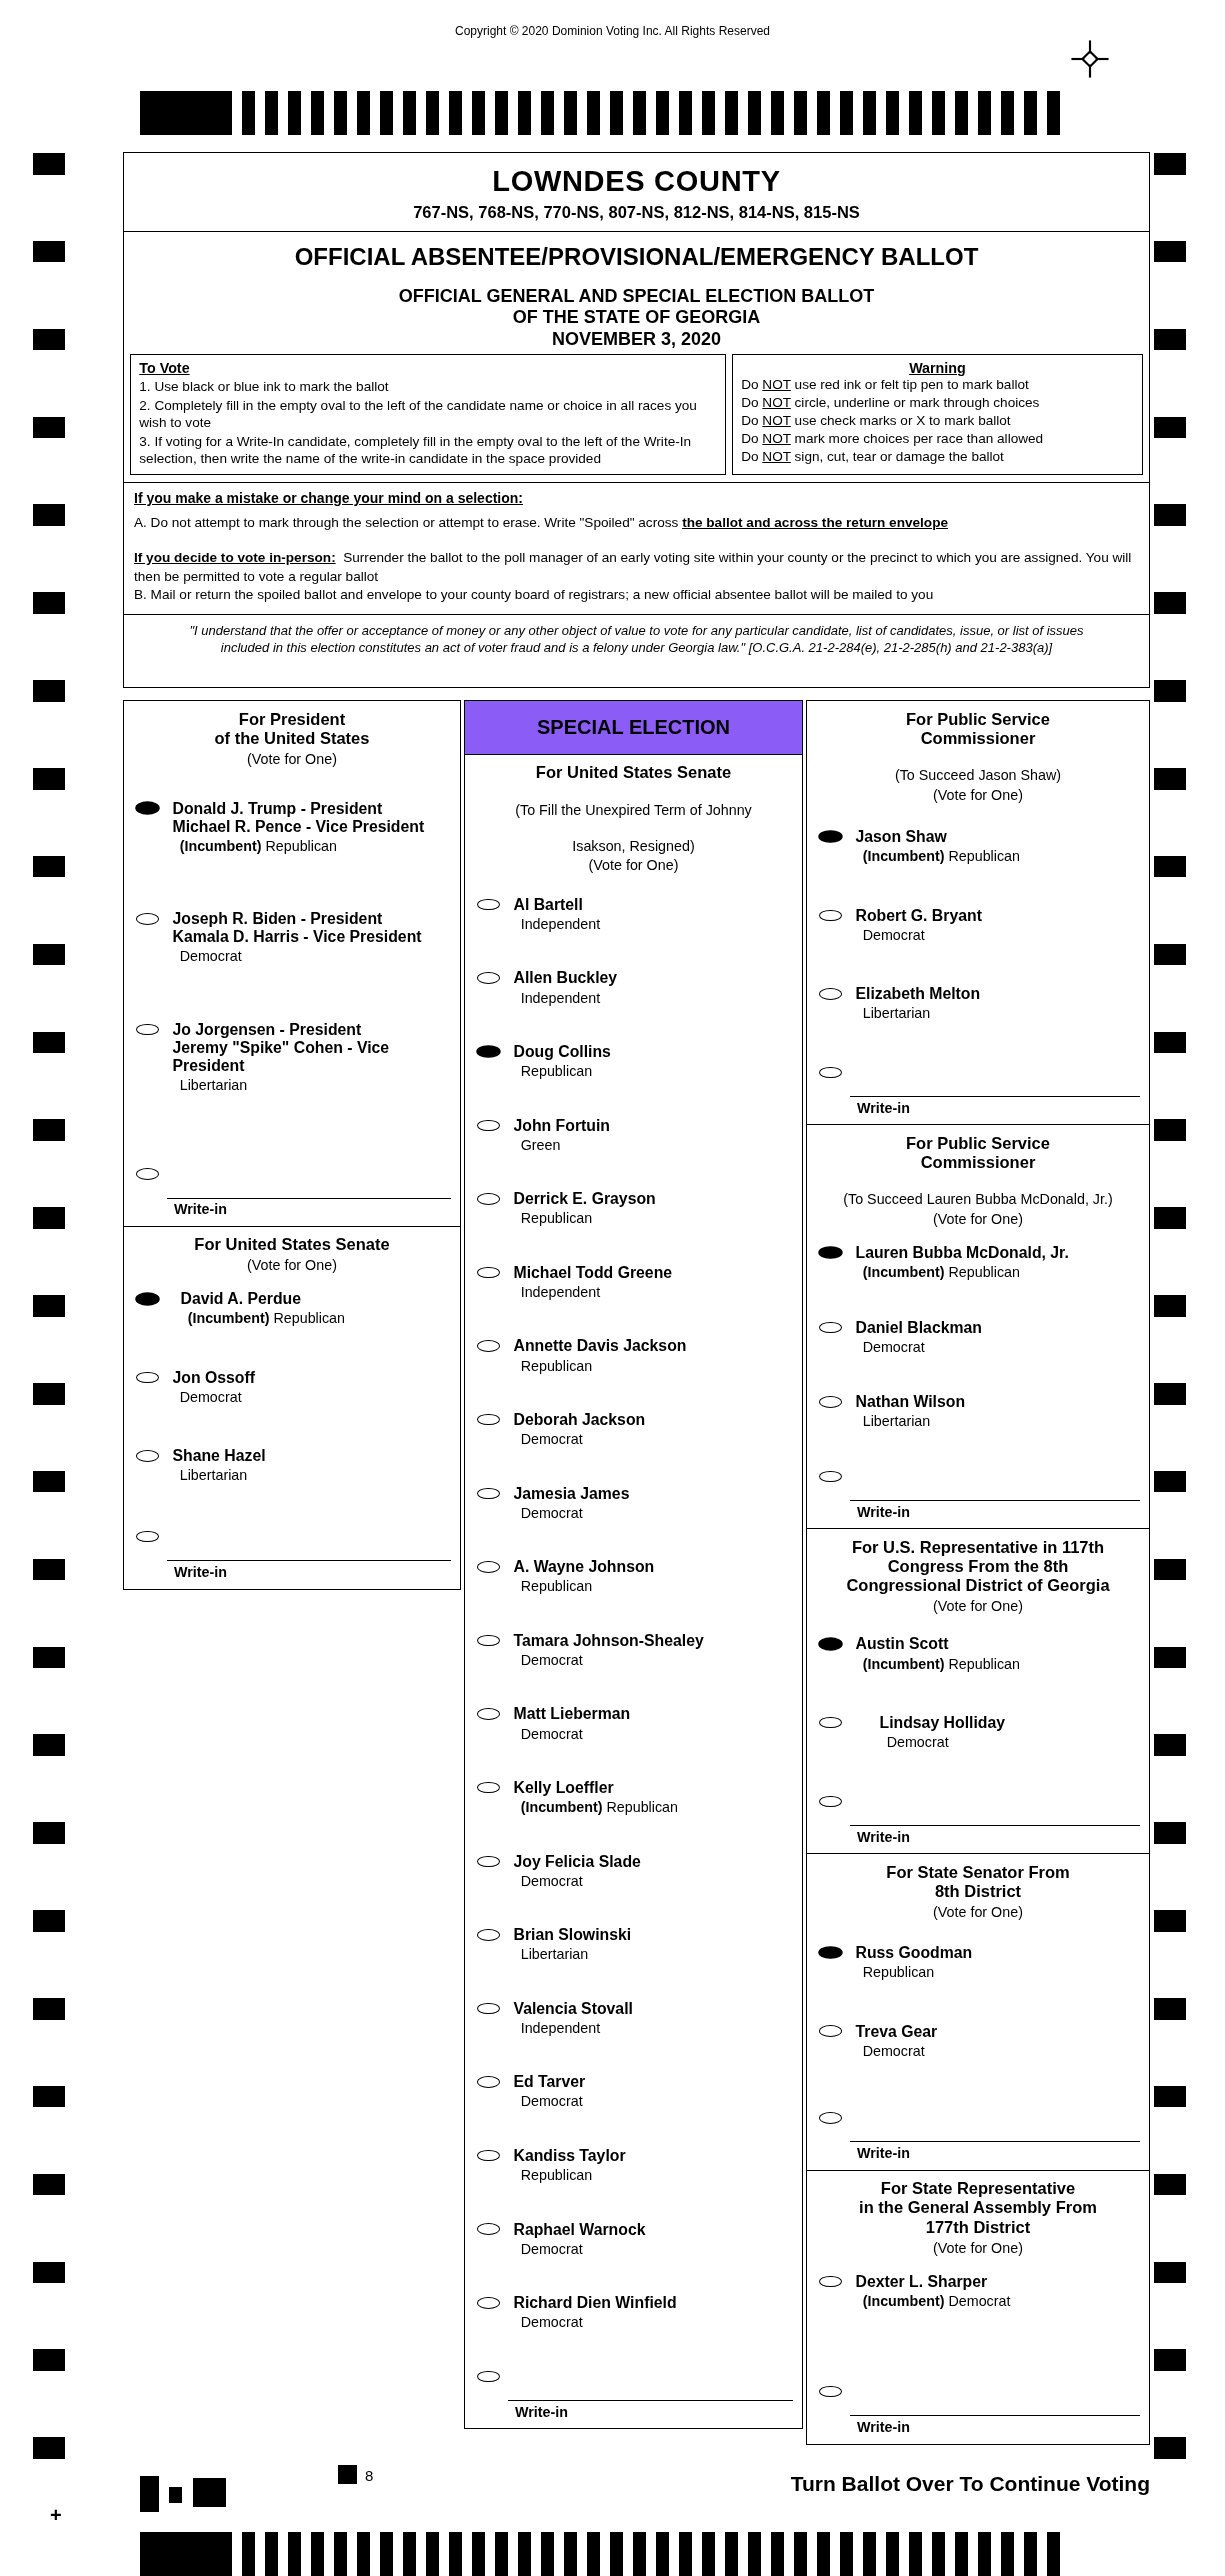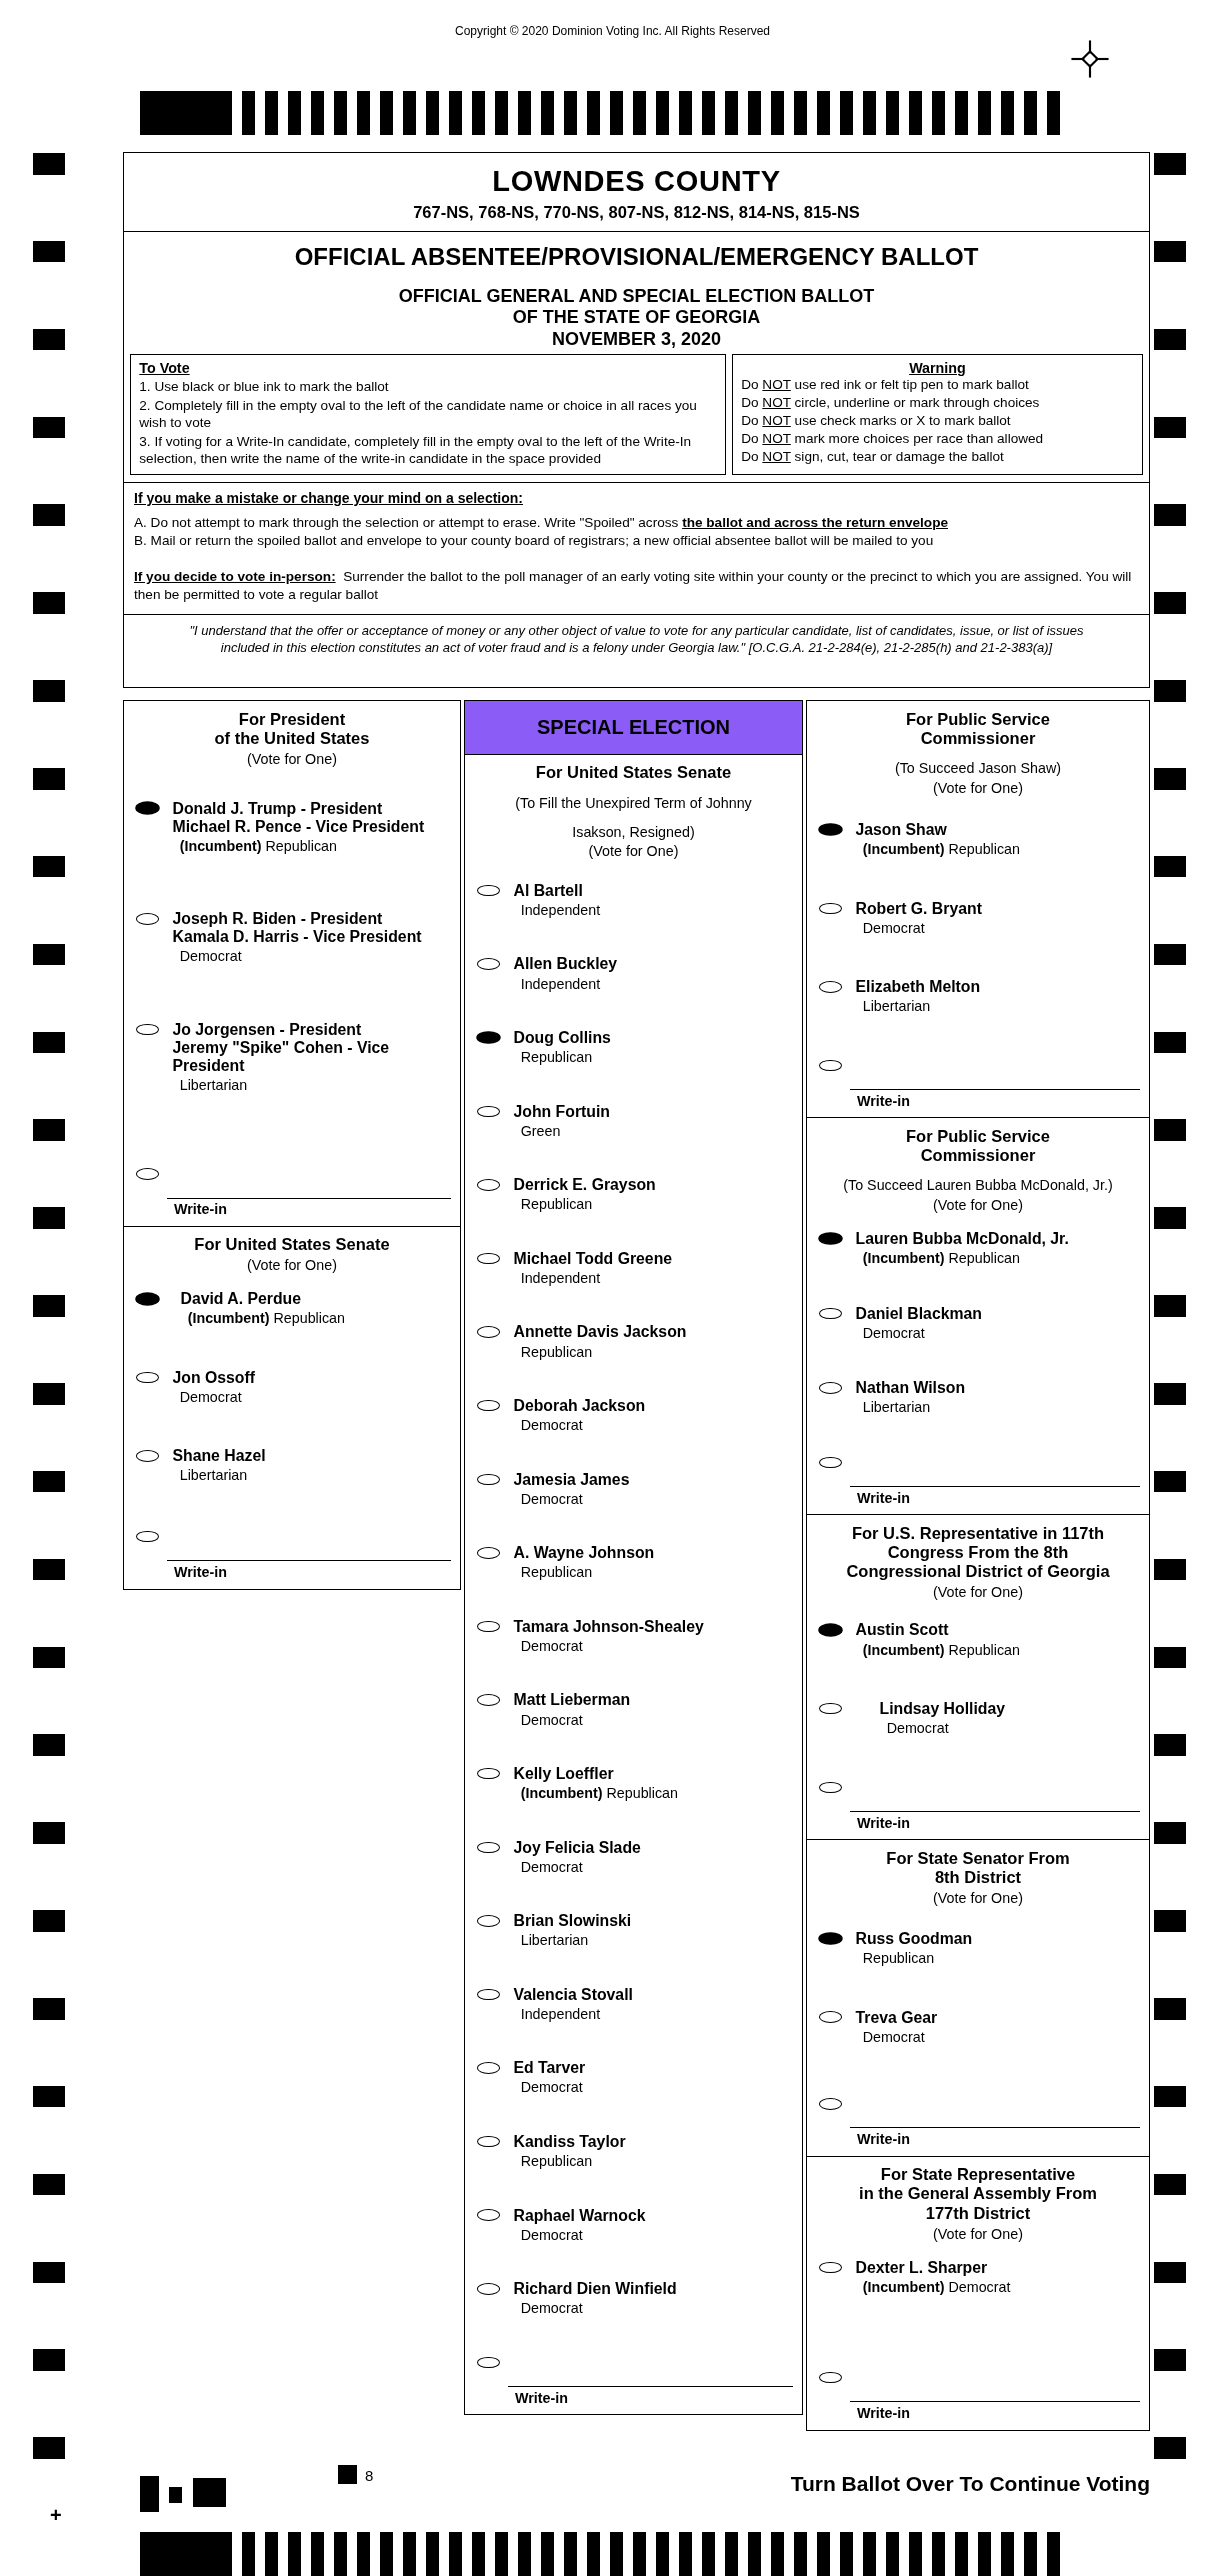--- a/index.html
+++ b/index.html
@@ -44,21 +44,21 @@
   
   .ballot-col { position:absolute; top:700px; }
   #col1 { left:123px; width:338px; }
   #col2 { left:464px; width:339px; }
   #col3 { left:806px; width:344px; }
   .special-header { border:1.4px solid #000; background:#8b5cf6; text-align:center; font-size:20px; font-weight:bold; padding:15px 0; }
   .contest { border:1.4px solid #000; background:#fff; display:flex; flex-direction:column; }
   .contest + .contest, .special-header + .contest { margin-top:-1.4px; }
   .c-head { text-align:center; padding-top:8.6px; }
   .c-title { font-size:16.5px; font-weight:bold; line-height:19.3px; }
-  .c-note { font-size:14.3px; line-height:17px; margin-top:12px; }
+  .c-note { font-size:14.3px; line-height:17px; margin-top:19px; }
   .c-vote { font-size:14.3px; line-height:17px; margin-top:2.9px; }
   .entry { display:flex; margin:0 5.7px 37px 11.5px; }
   .oval-cell { width:37px; flex:none; padding-top:2.9px; }
   .oval { display:inline-block; width:23px; height:11.5px; border:1.4px solid #000; border-radius:50%; background:#fff; }
   .oval.filled { background:#000; box-shadow:0 0 0 0.7px #000; }
   .cand-text { flex:1; }
   .cand-name { font-size:15.8px; font-weight:bold; line-height:18px; }
   .cand-party { font-size:14.3px; line-height:16.5px; margin:2.1px 0 0 7.2px; }
   .write-in { margin-top:auto; }
   .write-in .entry { margin-bottom:10px; }
@@ -254,22 +254,22 @@
             <div class="warn-item">Do <u>NOT</u> use check marks or X to mark ballot</div>
             <div class="warn-item">Do <u>NOT</u> mark more choices per race than allowed</div>
             <div class="warn-item">Do <u>NOT</u> sign, cut, tear or damage the ballot</div>
           </div>
       </div>
     </div>
 
     <div class="mistake">
       <div class="m-head bu">If you make a mistake or change your mind on a selection:</div>
       <div class="m-item"><span>A. Do not attempt to mark through the selection or attempt to erase.  Write "Spoiled" across </span><span class="bu">the ballot and across the return envelope</span></div>
+      <div class="m-item inperson"><span class="bu">If you decide to vote in-person:</span>&nbsp;&nbsp;<span>Surrender the ballot to the poll manager of an early voting site within your county or the precinct to which you are assigned.  You will then be permitted to vote a regular ballot</span></div>
       <div class="m-item">B. Mail or return the spoiled ballot and envelope to your county board of registrars; a new official absentee ballot will be mailed to you</div>
-      <div class="m-item inperson"><span class="bu">If you decide to vote in-person:</span>&nbsp;&nbsp;<span>Surrender the ballot to the poll manager of an early voting site within your county or the precinct to which you are assigned.  You will then be permitted to vote a regular ballot</span></div>
     </div>
 
     <div class="legal">"I understand that the offer or acceptance of money or any other object of value to vote for any particular candidate, list of candidates, issue, or list of issues included in this election constitutes an act of voter fraud and is a felony under Georgia law." [O.C.G.A. 21-2-284(e), 21-2-285(h) and 21-2-383(a)]</div>
   </div>
 
   <div class="ballot-col" id="col1">
       <div class="contest" style="min-height: 527px;">
         <div class="c-head" style="margin-bottom: 31.5px;">
           <div class="c-title">For President</div>
           <div class="c-title">of the United States</div>

